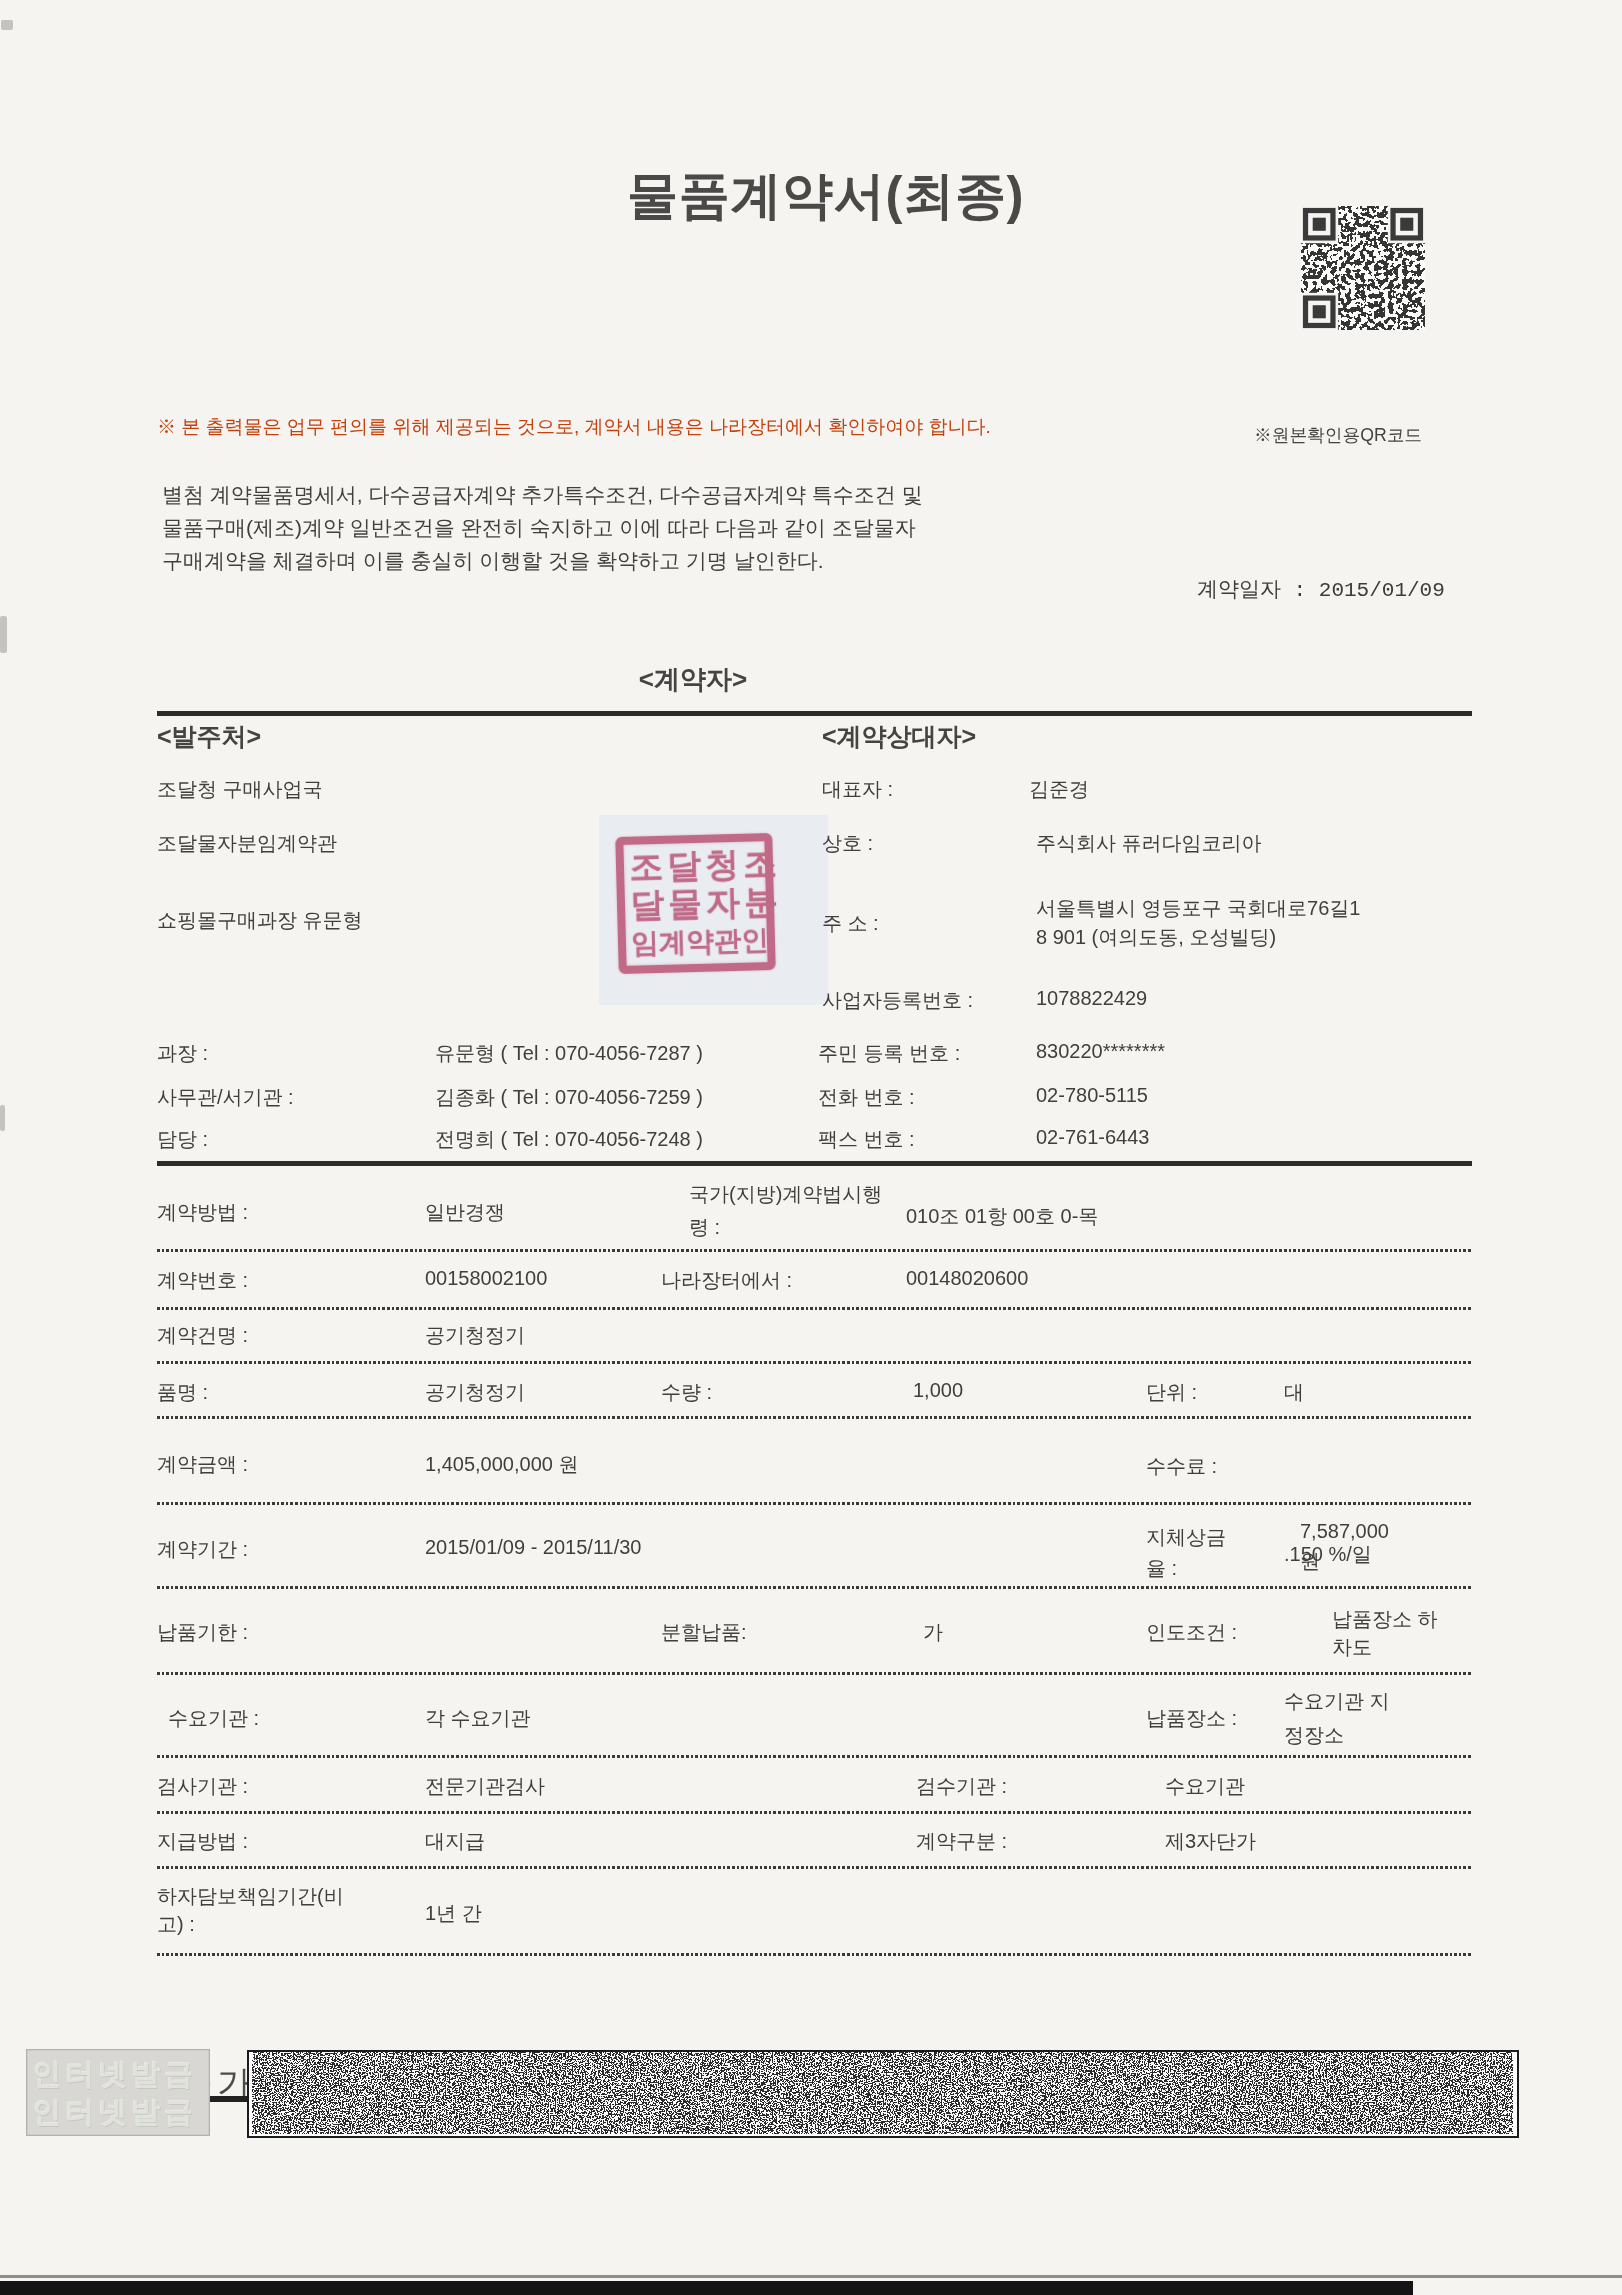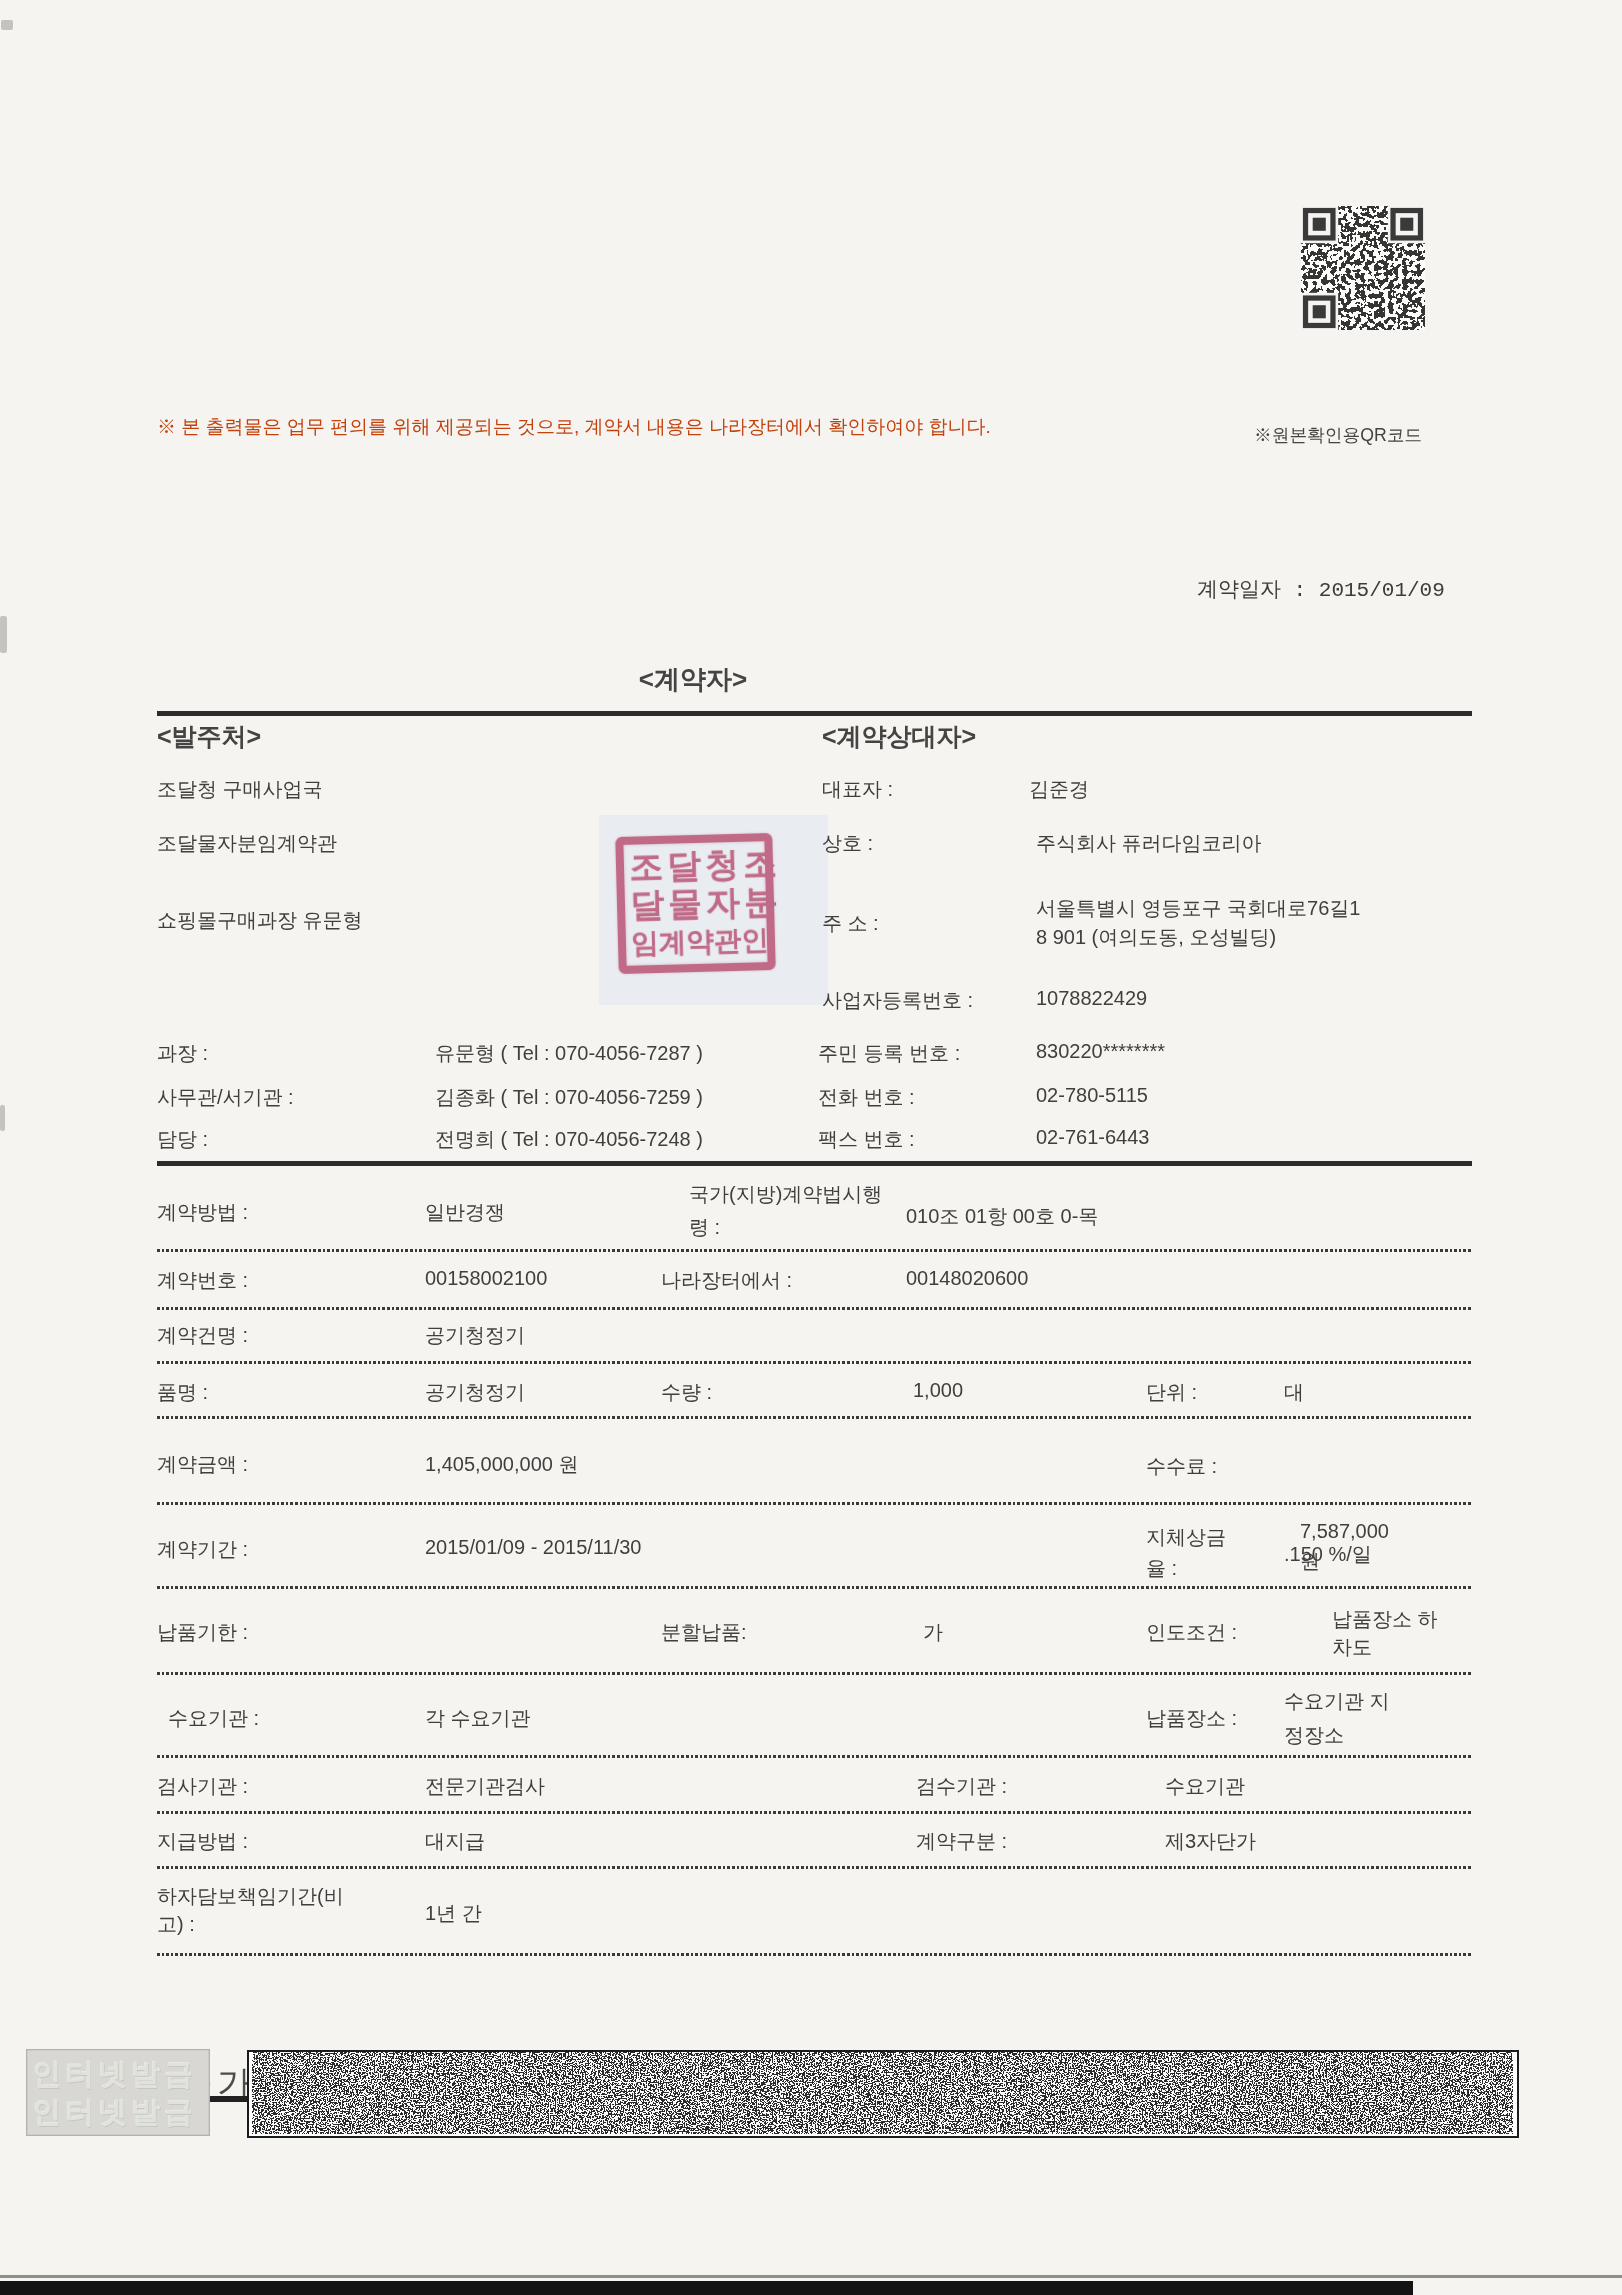--- a/index.html
+++ b/index.html
@@ -69,20 +69,21 @@
 </style>
 </head>
 <body>
 
 <div class="page">
 
   <div class="abs artifact" style="left:1.3px;top:19.6px;width:11.8px;height:10.5px;"></div>
   <div class="abs artifact" style="left:0;top:616px;width:6.5px;height:37px;"></div>
   <div class="abs artifact" style="left:0;top:1105px;width:5.2px;height:26px;"></div>
 
+  <div class="abs doc-title" style="left:627px;top:162px;">물품계약서(최종)</div>
 
   <div class="abs" style="left:1299px;top:204px;width:128px;height:128px;">
     <svg width="128" height="128" viewBox="0 0 196 196" aria-hidden="true">
       <defs>
         <filter id="qrNoise" x="0%" y="0%" width="100%" height="100%">
           <feTurbulence type="fractalNoise" baseFrequency="0.14" numOctaves="2" seed="11" stitchTiles="stitch"></feTurbulence>
           <feColorMatrix type="saturate" values="0"></feColorMatrix>
           <feComponentTransfer>
             <feFuncR type="discrete" tableValues="0 1"></feFuncR>
             <feFuncG type="discrete" tableValues="0 1"></feFuncG>
@@ -111,20 +112,23 @@
         <rect x="6" y="140" width="50" height="50" fill="#3a3a3a"></rect>
         <rect x="14" y="148" width="34" height="34" fill="#f5f4f1"></rect>
         <rect x="21" y="155" width="20" height="20" fill="#3a3a3a"></rect>
       </g>
     </svg>
   </div>
 
   <div class="abs notice" style="left:157px;top:414px;">※ 본 출력물은 업무 편의를 위해 제공되는 것으로, 계약서 내용은 나라장터에서 확인하여야 합니다.</div>
   <div class="abs qr-caption" style="left:1254px;top:423px;">※원본확인용QR코드</div>
 
+  <div class="abs pledge" style="left:162px;top:478px;width:785px;">별첨 계약물품명세서, 다수공급자계약 추가특수조건, 다수공급자계약 특수조건 및
+물품구매(제조)계약 일반조건을 완전히 숙지하고 이에 따라 다음과 같이 조달물자
+구매계약을 체결하며 이를 충실히 이행할 것을 확약하고 기명 날인한다.</div>
 
   <div class="abs date-line" style="left:1197px;top:575px;">계약일자 : 2015/01/09</div>
 
   <div class="abs sec-title" style="left:0;top:662px;width:1386px;text-align:center;">&lt;계약자&gt;</div>
   <div class="abs thick-line" style="left:157px;top:711px;width:1315px;"></div>
 
   <div class="abs sub-title" style="left:157px;top:720px;">&lt;발주처&gt;</div>
   <div class="abs sub-title" style="left:822px;top:720px;">&lt;계약상대자&gt;</div>
 
   <div class="abs t" style="left:157px;top:776px;">조달청 구매사업국</div>

